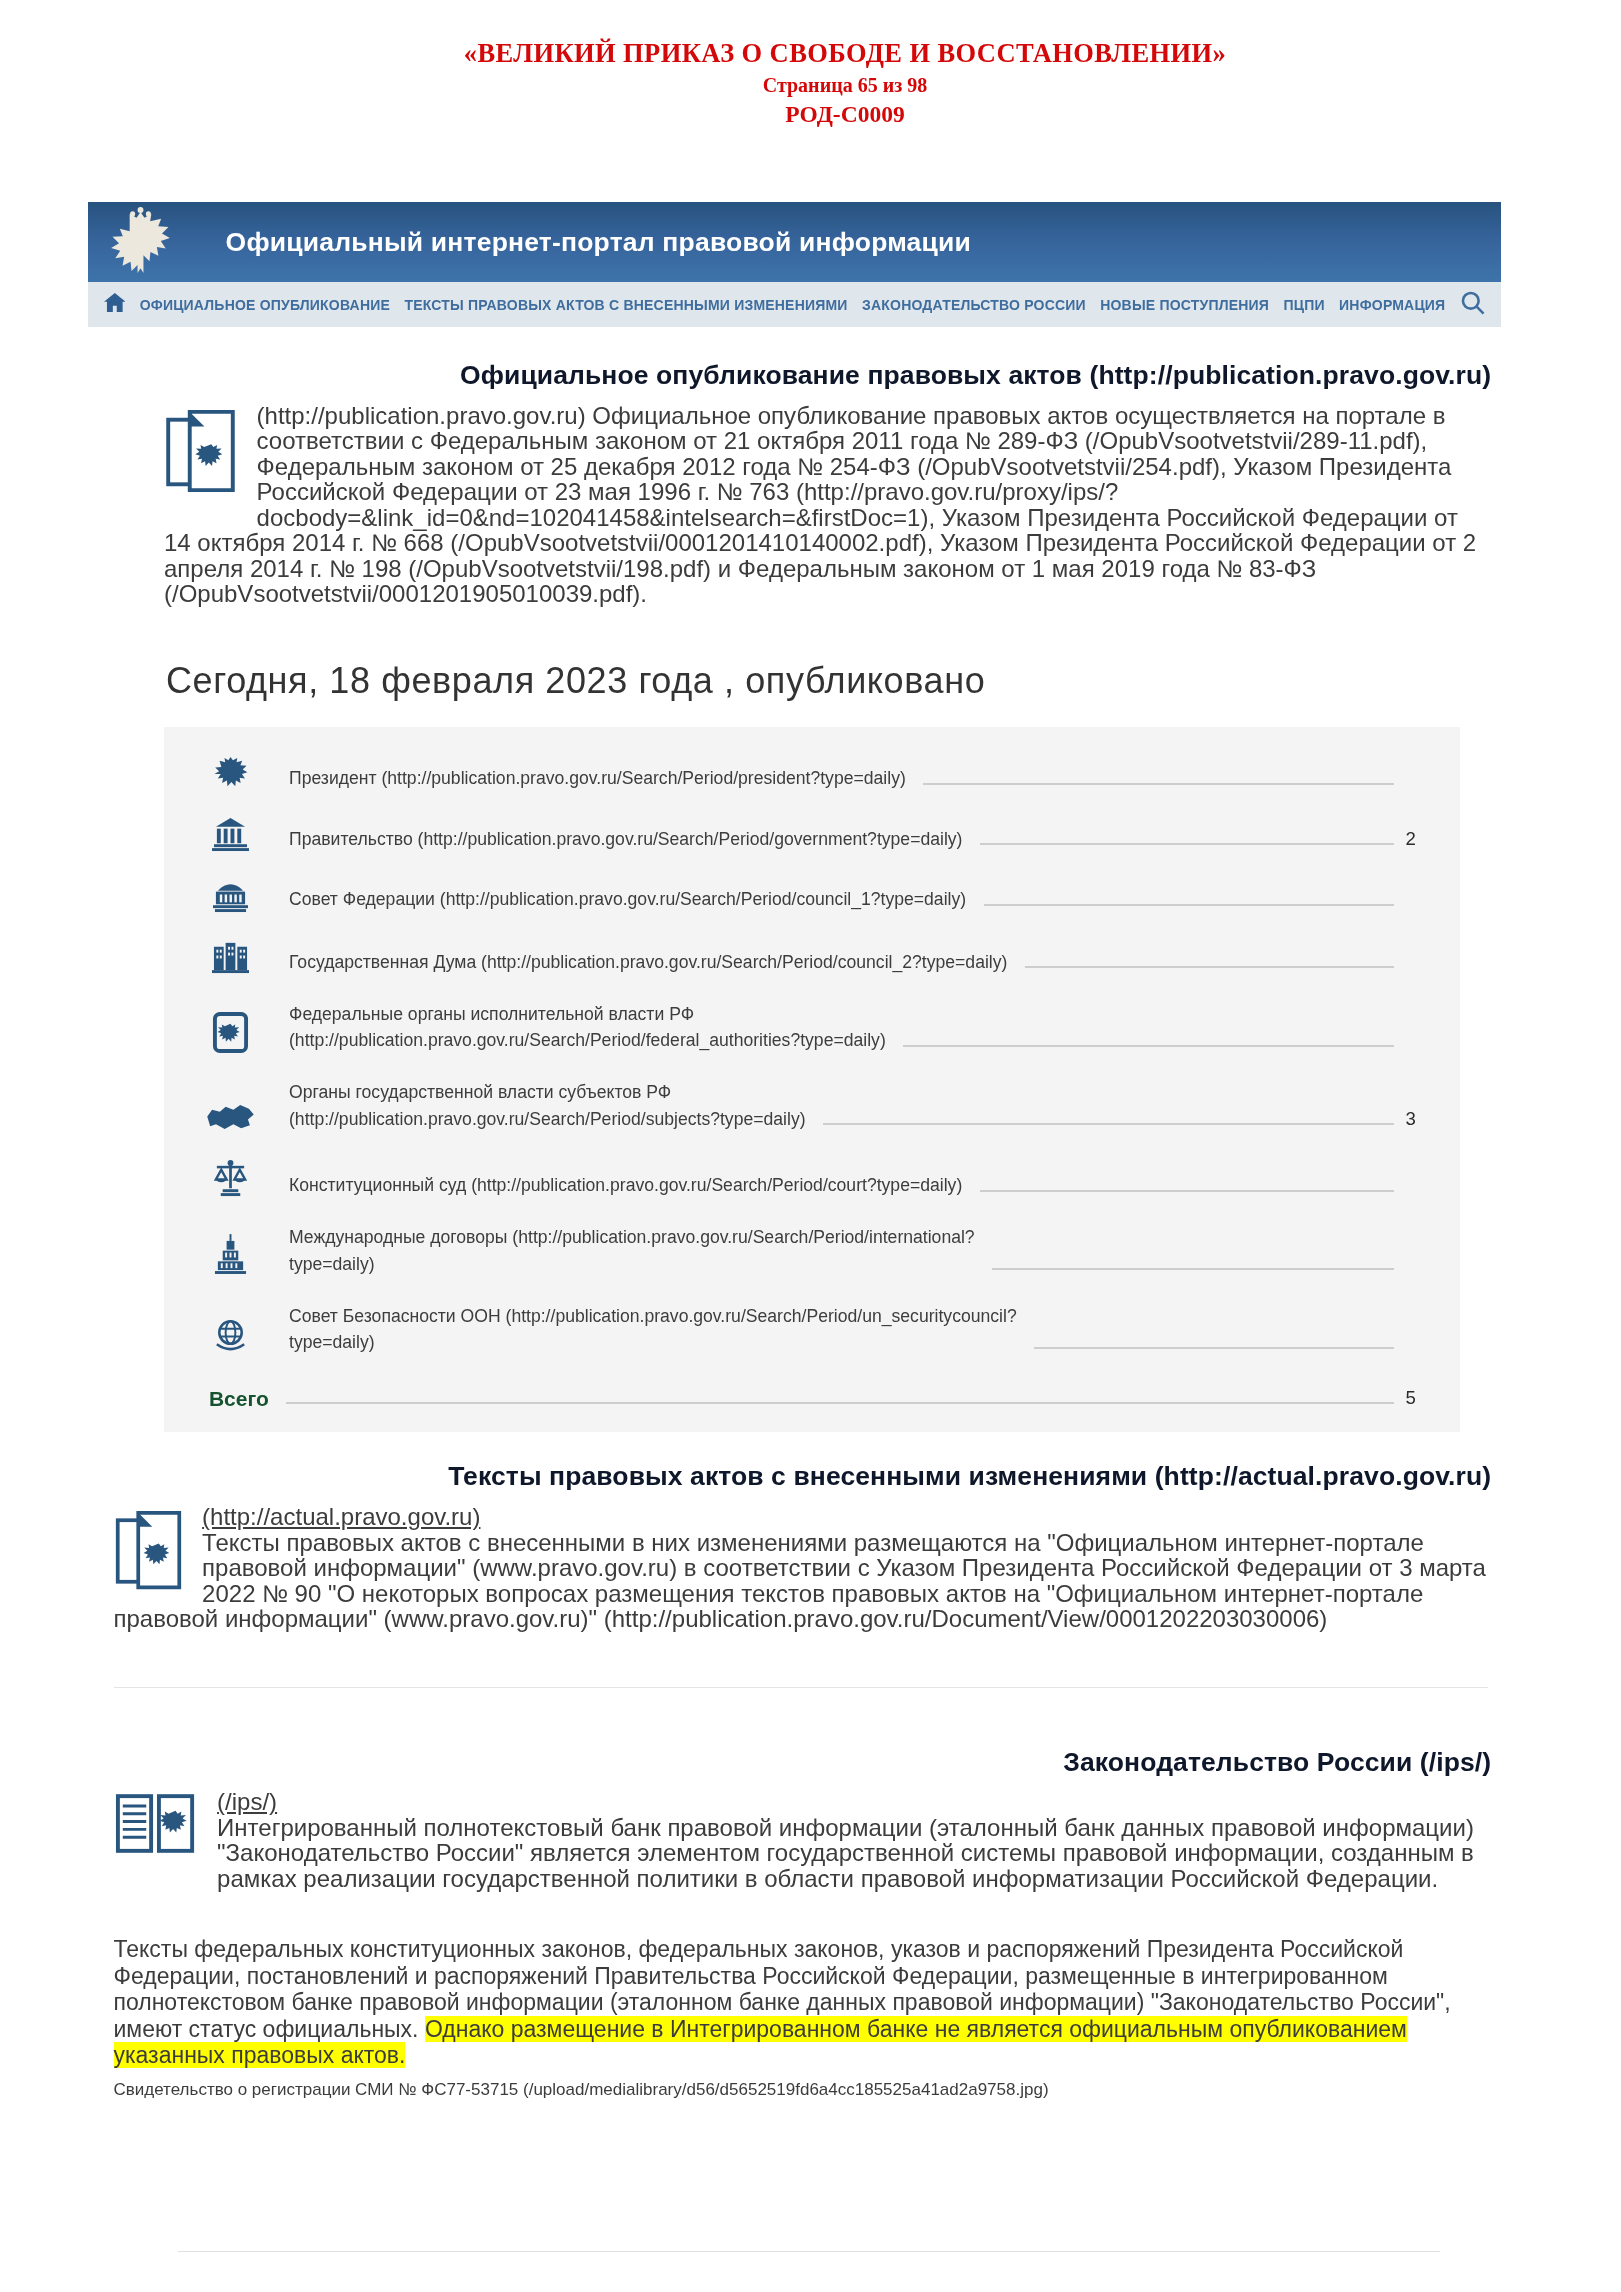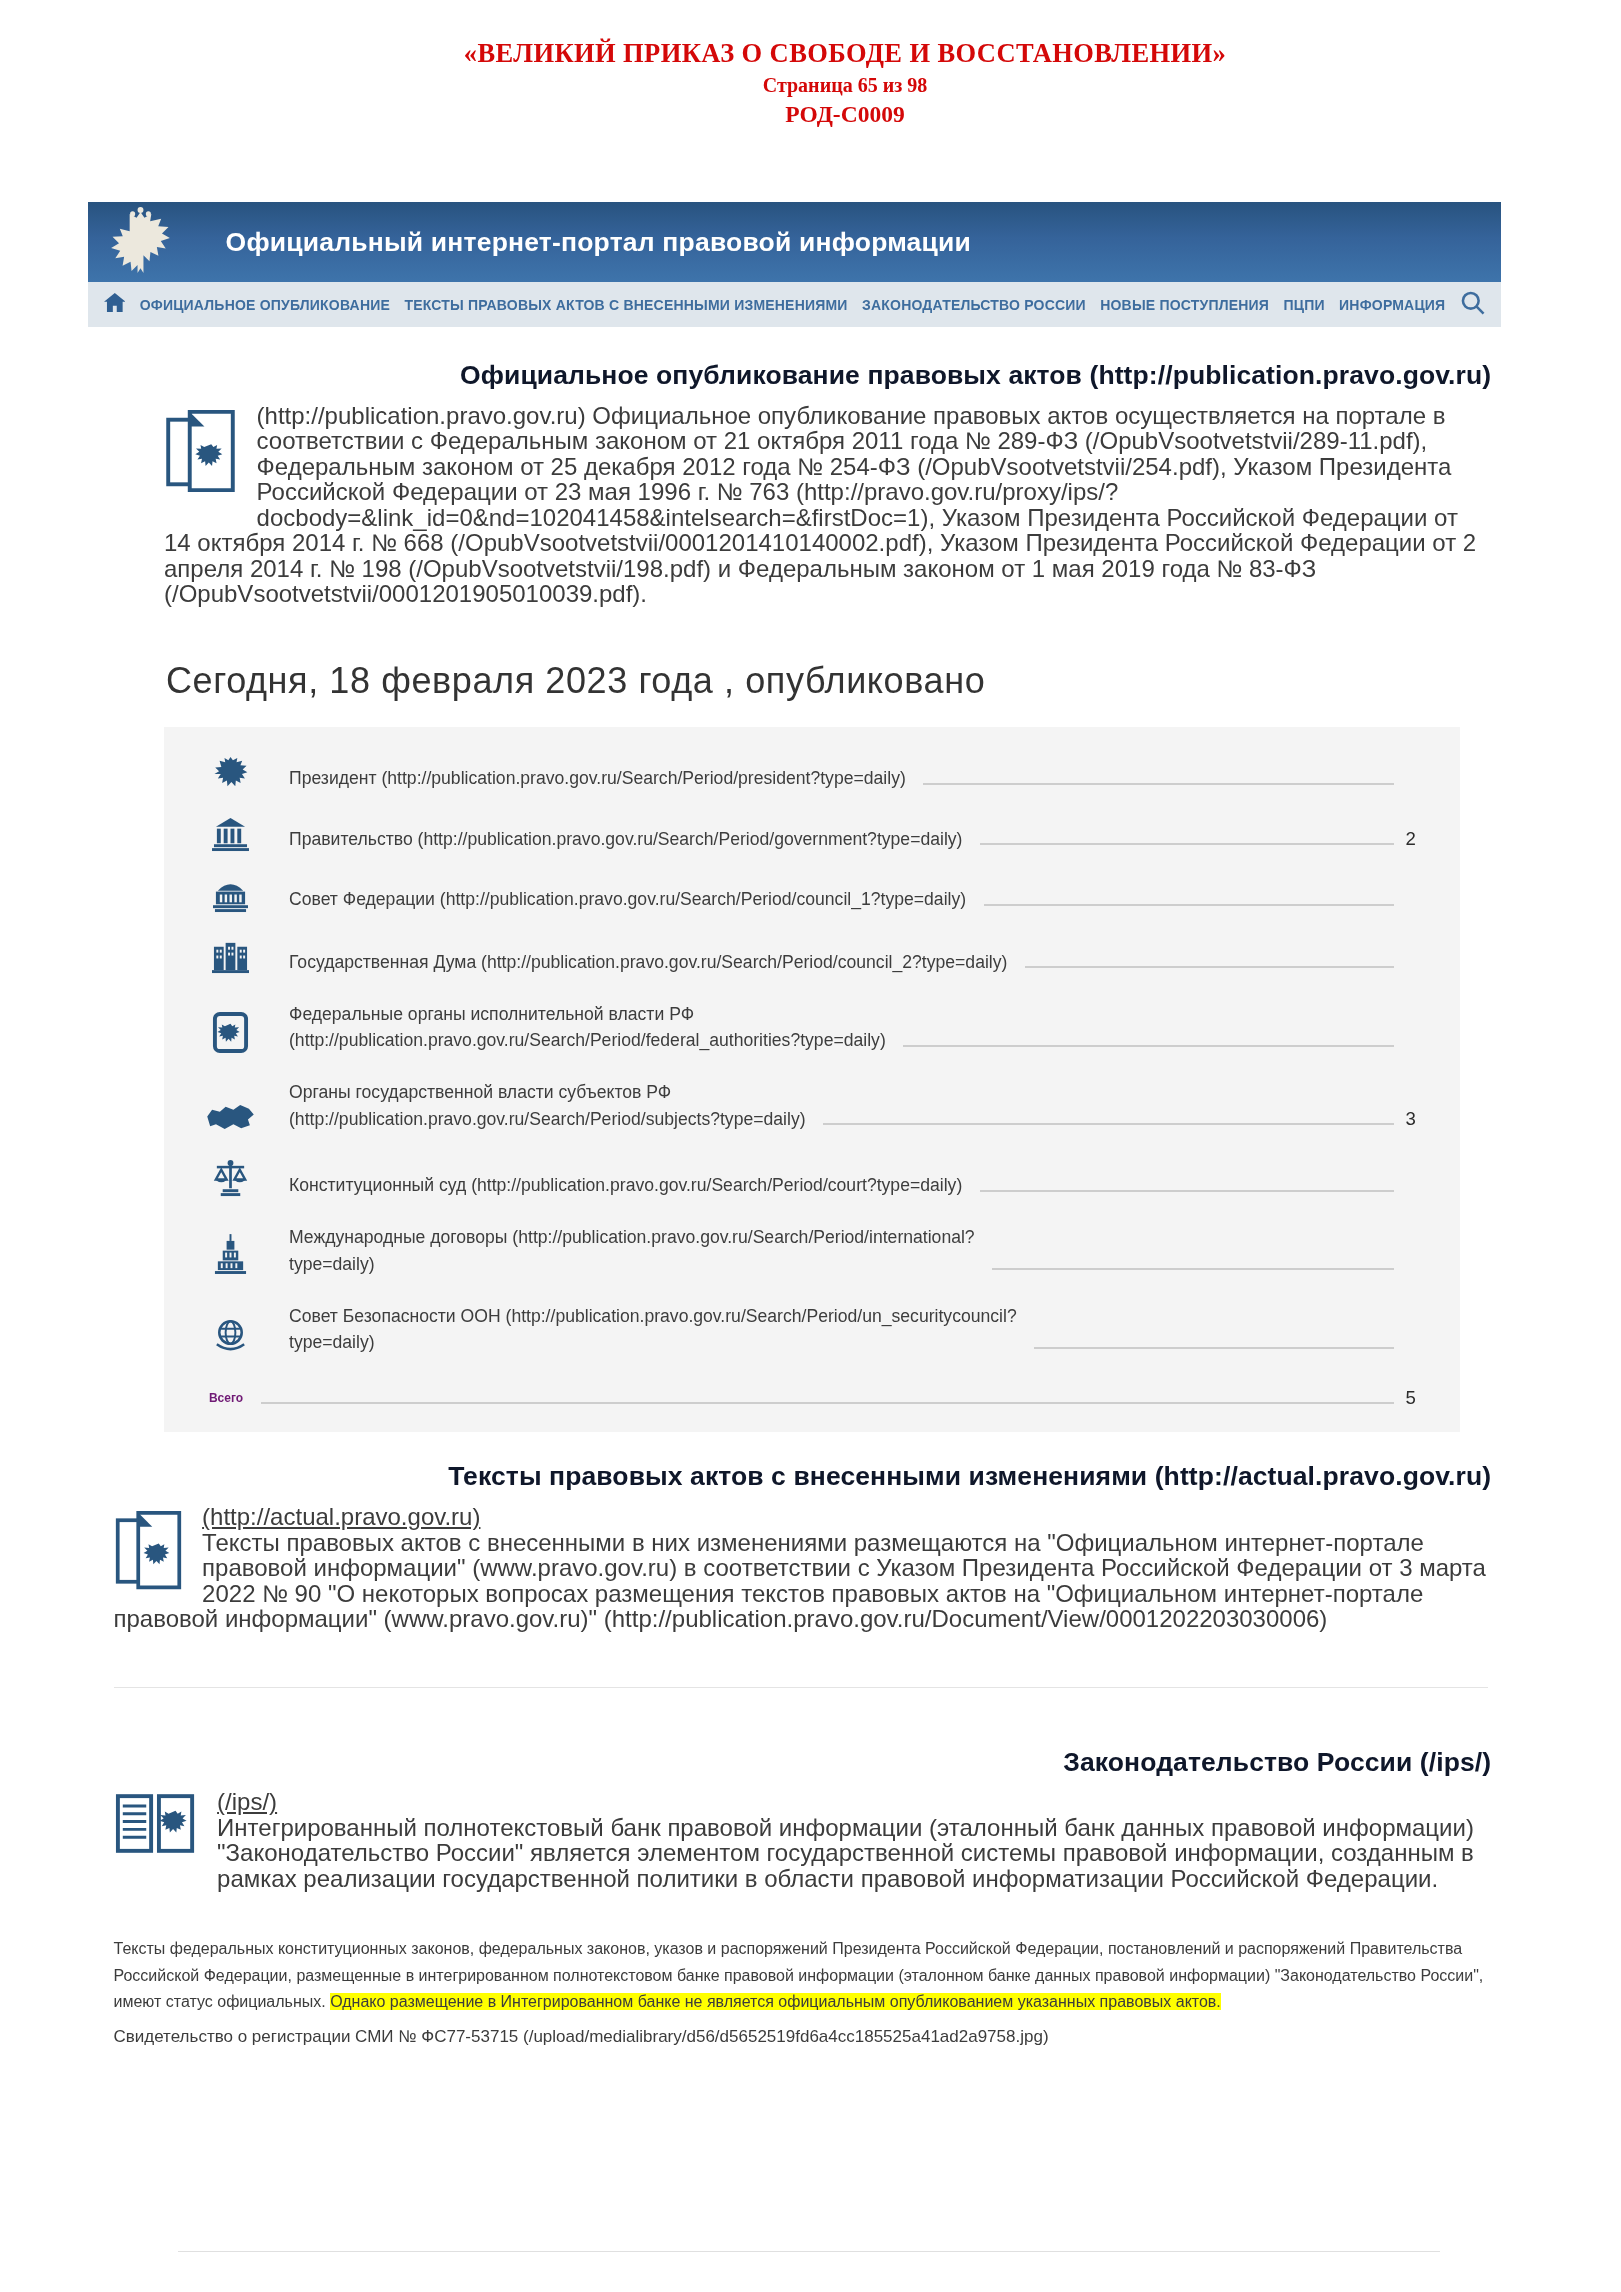--- a/index.html
+++ b/index.html
@@ -44,26 +44,26 @@
   
   .pubbox{background:#f4f4f4;width:1296px;box-sizing:border-box;
     padding:27.4px 19.6px 19.6px 41px;}
   .row{display:flex;align-items:flex-end;margin-bottom:25.5px;}
   .ric{width:51px;flex:0 0 51px;display:flex;justify-content:center;align-items:flex-end;margin-right:33px;}
   .rtext{font-size:17.6px;color:#3d3d3d;line-height:26.5px;max-width:1029px;}
   .rtext span{display:block;white-space:nowrap;}
   .leader{flex:1;border-bottom:2px solid #cdcdcd;margin:0 11.8px 6.9px 17.6px;min-width:49px;}
   .rcount{width:35px;flex:0 0 35px;font-size:18.6px;color:#2c2c2c;padding-bottom:2px;}
   .totalrow{display:flex;align-items:flex-end;margin:31px 0 2px 3.9px;}
-  .totalrow .tl{font-size:12px;font-weight:bold;color:#701a75;line-height:23.5px;}
+  .totalrow .tl{font-size:21px;font-weight:bold;color:#14532d;line-height:23.5px;}
 
   .hr-div{border:none;border-top:1px solid #e4e4e4;margin:55px 0 0 25.5px;width:1374px;}
   .sec3-h-space{margin-top:59px;}
 
-  .para-noicon{font-size:16px;line-height:26.5px;color:#3c3c3c;margin-top:45px;}
+  .para-noicon{font-size:23px;line-height:26.5px;color:#3c3c3c;margin-top:45px;}
   .hl{background:#ffff00;}
   .reg-line{font-size:17px;line-height:25.5px;color:#3c3c3c;margin-top:7.8px;}
 
   .bottom-div{position:absolute;top:2243px;left:178px;width:1262px;border:none;border-top:1px solid #e0e0e0;}
 </style>
 </head>
 <body>
 
 <div class="stamp">
   <div class="t1">«ВЕЛИКИЙ ПРИКАЗ О СВОБОДЕ И ВОССТАНОВЛЕНИИ»</div>

